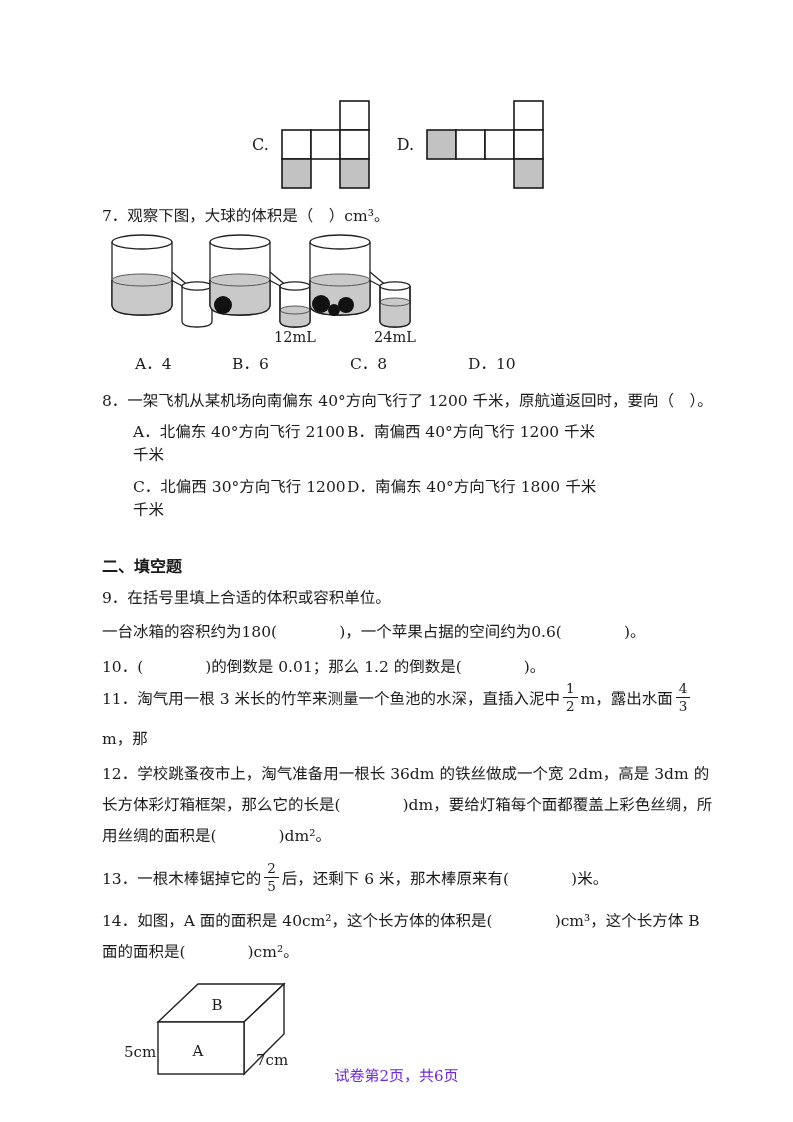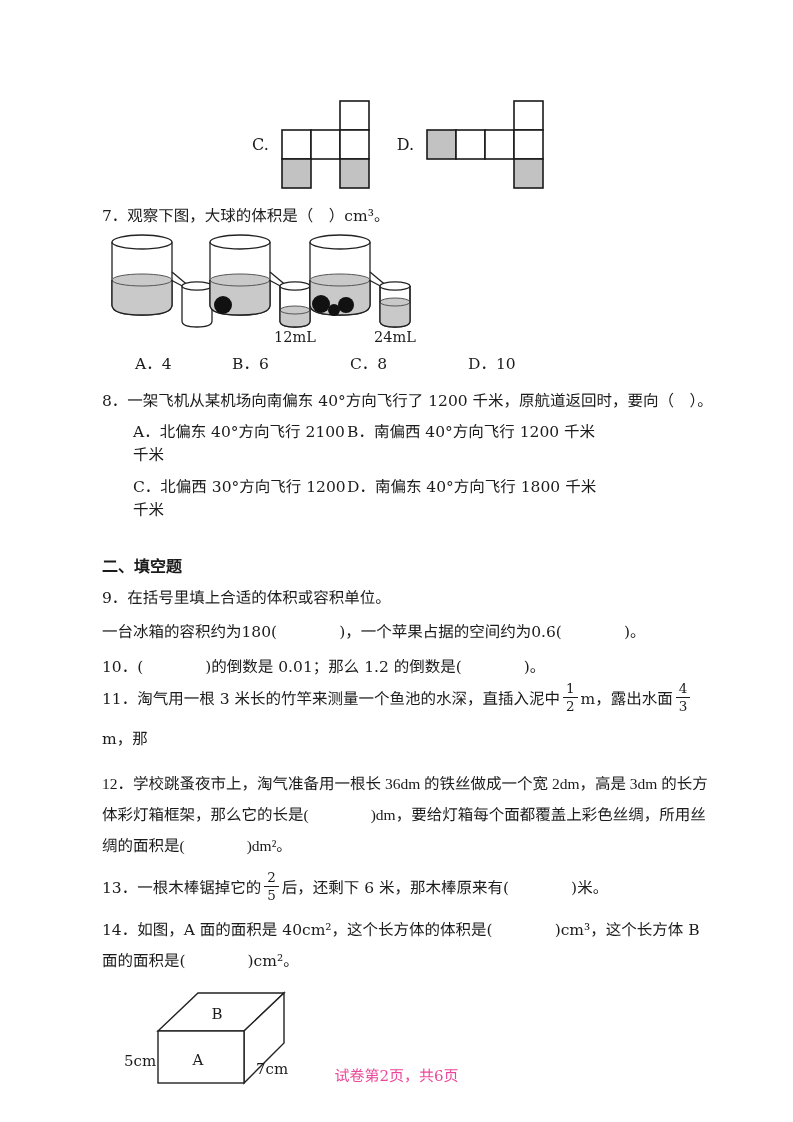--- a/index.html
+++ b/index.html
@@ -21,32 +21,32 @@
   .gap12{width:12px;}
   .gap26{width:26px;}
   .beaker-row{margin:4px 0 0 6px;}
   
   .q7-options{margin-top:2px;padding-left:33px;display:grid;
     grid-template-columns:97px 118px 118px auto;font-size:15.5px;line-height:24px;}
   .q8-stem{margin-top:13px;}
   .q8-options{margin-top:8px;padding-left:31px;display:grid;
     grid-template-columns:214px auto;row-gap:9px;font-size:15.5px;line-height:23px;white-space:pre-wrap;}
   .section-title{margin-top:33px;font-size:16px;font-weight:bold;line-height:24px;}
-  .mt7{margin-top:7px;} .mt9{margin-top:9px;font-family:Liberation Serif, serif;}
+  .mt7{margin-top:7px;} .mt9{}
   .mt10{margin-top:10px;} .mt11{margin-top:11px;} .mt15{margin-top:15px;}
   
   .fracline{display:block;}
   .fracline .seg{white-space:pre-wrap;font-size:15.5px;line-height:40px;}
   .frac{display:inline-flex;flex-direction:column;align-items:center;
     vertical-align:middle;line-height:1.08;font-size:13.5px;margin:0 3px;position:relative;top:-2px;}
   .frac .fnum{padding:0 3px 1px;}
   .frac .fden{border-top:1.3px solid #1b1b1b;padding:1px 3px 0;}
   .cuboid-wrap{margin:10px 0 0 20px;}
   .footer{position:absolute;left:0;right:0;top:1064px;text-align:center;
-    font-size:15px;color:#ec4899;}
+    font-size:15px;color:#6d28d9;}
   svg text{font-family:"DejaVu Serif","Liberation Serif",serif;fill:#1b1b1b;}
 </style>
 </head>
 <body>
 
 <div class="page">
   <div class="content">
 
     <div class="net-row">
       <span class="net-label">C.</span>

